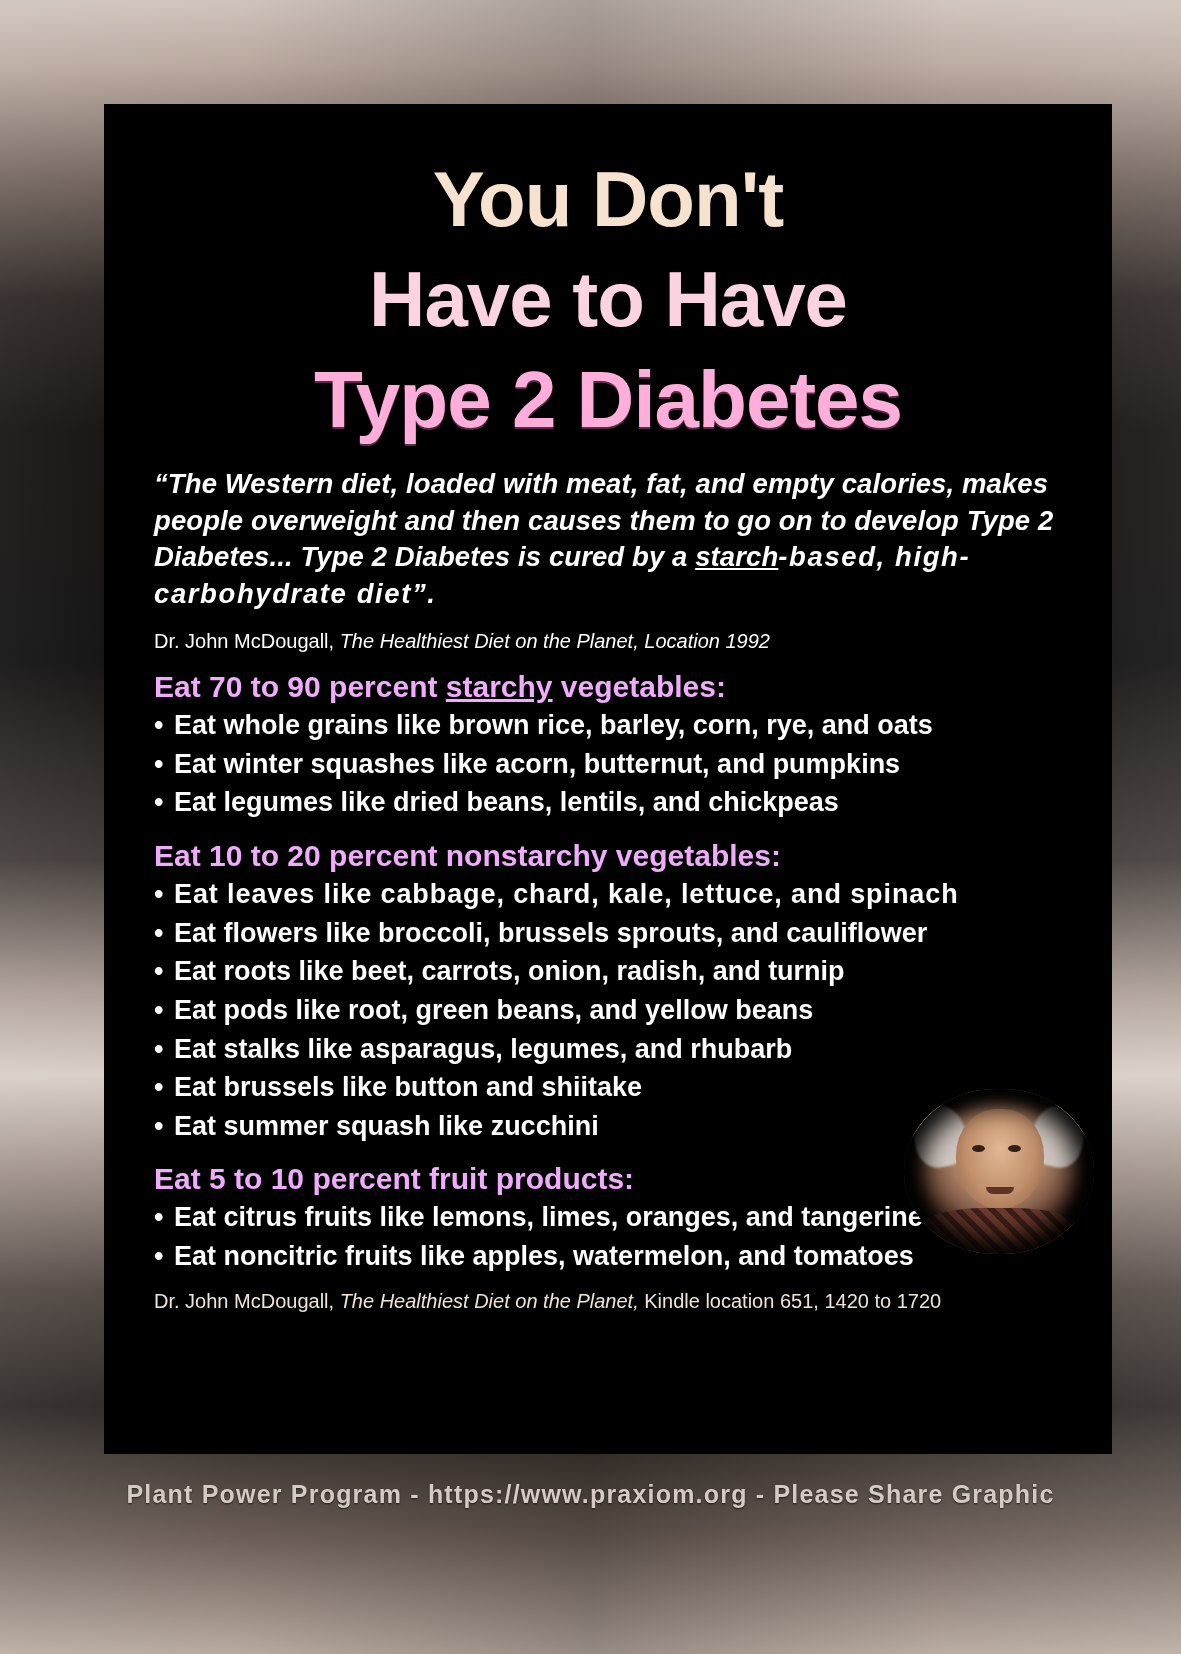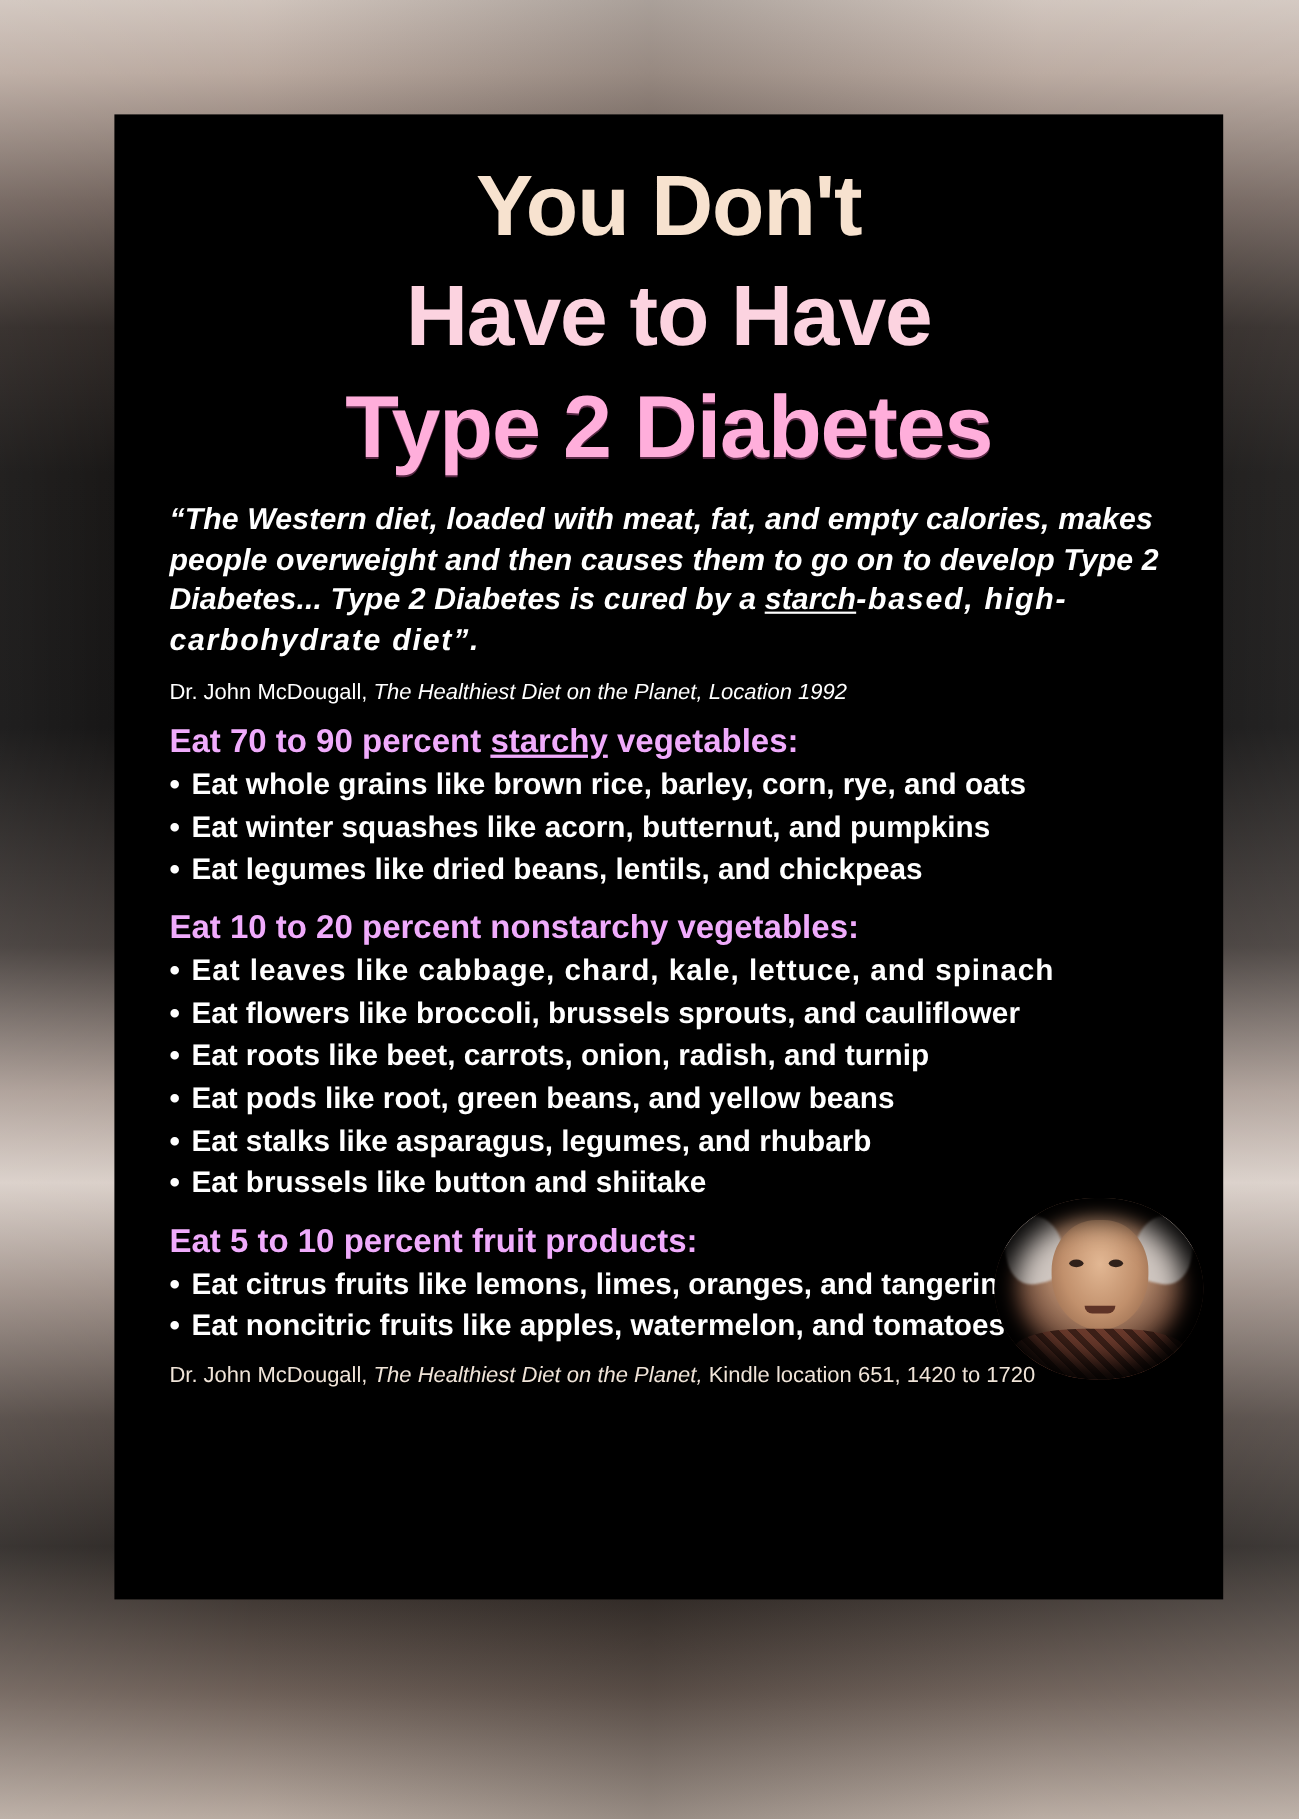--- a/index.html
+++ b/index.html
@@ -51,21 +51,21 @@
 
   
   #panel {
     position: absolute;
     left: 104px;
     top: 104px;
     width: 1008px;
     height: 1350px;
     background: #000000;
     box-sizing: border-box;
-    padding: 0 22px;
+    padding: 12px 22px;
     overflow: hidden;
   }
 
   
   .headline {
     text-align: center;
     font-weight: bold;
     font-size: 78px;
     line-height: 1.0;
     letter-spacing: -1px;
@@ -263,20 +263,21 @@
     <div class="section-head">
       <span>Eat 10 to 20 percent nonstarchy vegetables:</span>
     </div>
     <ul class="items">
       <li><span class="bullet">•</span><span class="t-wide">Eat leaves like cabbage, chard, kale, lettuce, and spinach</span></li>
       <li><span class="bullet">•</span><span>Eat flowers like broccoli, brussels sprouts, and cauliflower</span></li>
       <li><span class="bullet">•</span><span>Eat roots like beet, carrots, onion, radish, and turnip</span></li>
       <li><span class="bullet">•</span><span>Eat pods like root, green beans, and yellow beans</span></li>
       <li><span class="bullet">•</span><span>Eat stalks like asparagus, legumes, and rhubarb</span></li>
       <li><span class="bullet">•</span><span>Eat brussels like button and shiitake</span></li>
+      <li><span class="bullet">•</span><span>Eat summer squash like zucchini</span></li>
     </ul>
 
     <div class="section-head">
       <span>Eat 5 to 10 percent fruit products:</span>
     </div>
     <ul class="items">
       <li><span class="bullet">•</span><span>Eat citrus fruits like lemons, limes, oranges, and tangerines</span></li>
       <li><span class="bullet">•</span><span>Eat noncitric fruits like apples, watermelon, and tomatoes</span></li>
     </ul>
 
@@ -292,14 +293,15 @@
       <div class="face"></div>
       <div class="eye l"></div>
       <div class="eye r"></div>
       <div class="mouth"></div>
       <div class="shirt"></div>
       <div class="vignette"></div>
     </div>
 
   </div>
 
+  <div id="caption">Plant Power Program - https://www.praxiom.org - Please Share Graphic</div>
 
 </div>
 
 </body></html>

